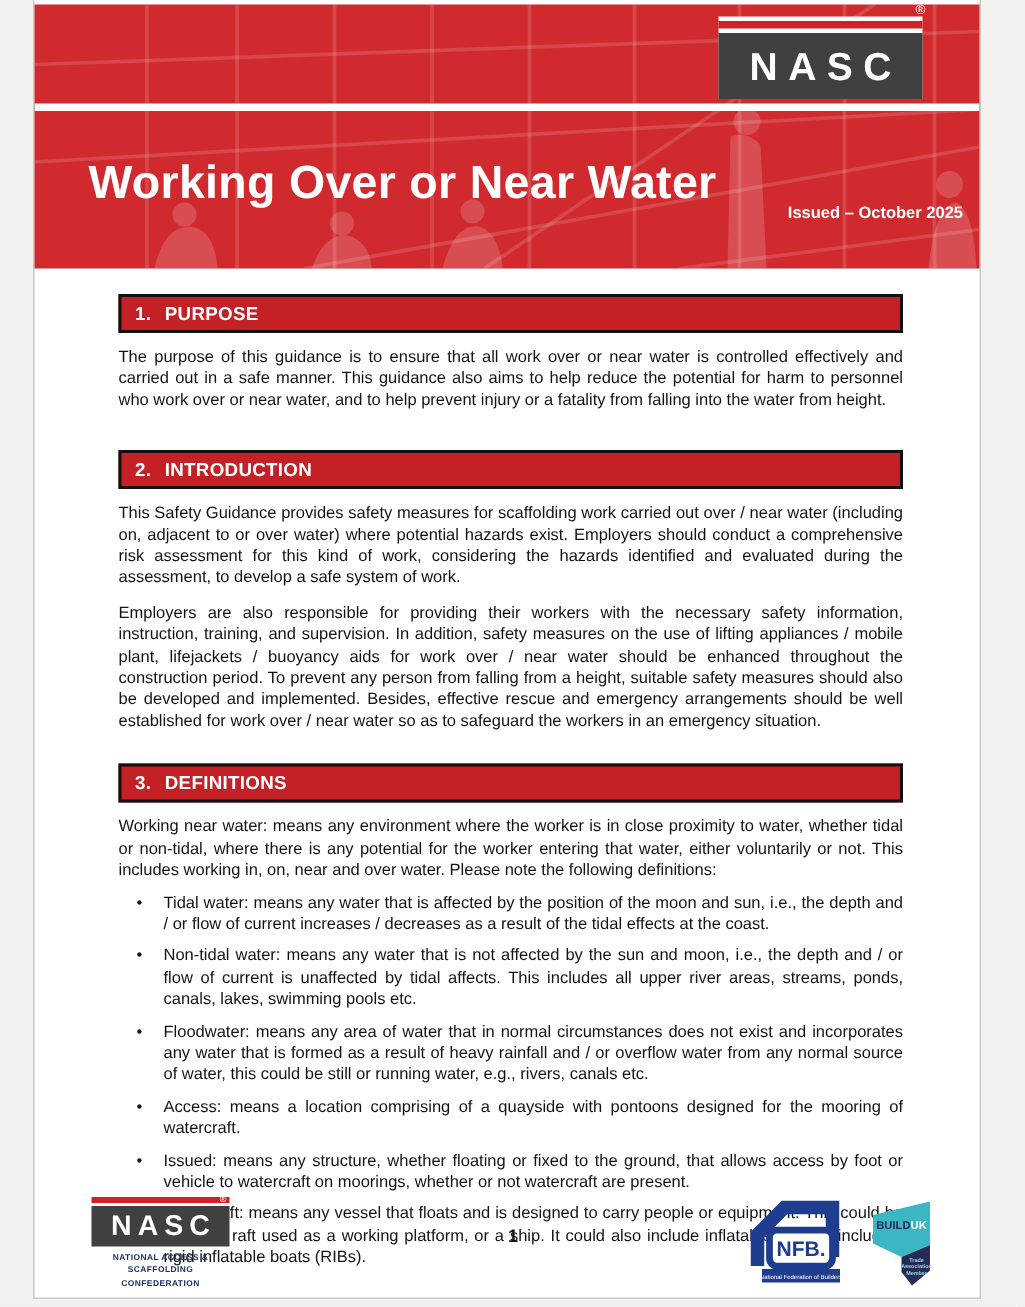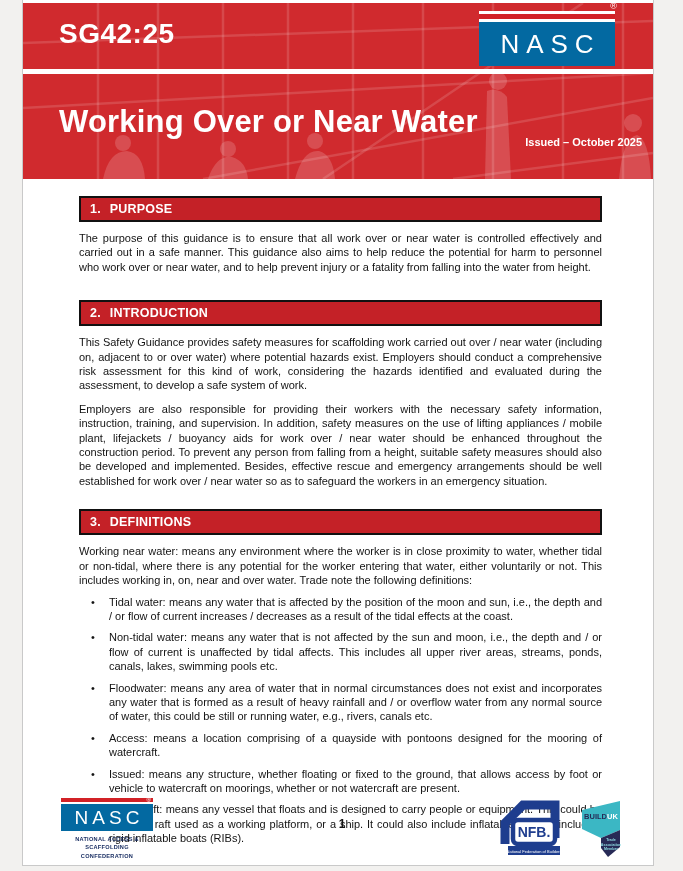--- a/index.html
+++ b/index.html
@@ -45,23 +45,23 @@
   }
   .doc-issued {
     position: absolute; right: 11px; bottom: 9px;
     color: #ffffff; font-size: 11px; font-weight: 700;
   }
 
   
   .nasc-logo { position: relative; background: #ffffff; display: flex; flex-direction: column; }
   .nasc-logo .stripe-red { background: #d22126; }
   .nasc-logo .navy-field {
-    background: #0369a1; flex: 1;
+    background: #404040; flex: 1;
     display: flex; align-items: center; justify-content: center;
-    color: #ffffff; font-weight: 400;
+    color: #ffffff; font-weight: 700;
   }
   .nasc-logo .reg-mark {
     position: absolute; color: #ffffff; font-weight: 400;
   }
   .header-logo { position: absolute; top: 8px; right: 38px; width: 136px; height: 55px; padding-top: 3px; }
   .header-logo .stripe-red { height: 5px; margin-bottom: 3px; }
   .header-logo .navy-field { font-size: 26px; letter-spacing: 7px; padding-left: 7px; }
   .header-logo .reg-mark { top: -10px; right: -2px; font-size: 9px; }
 
   
@@ -148,21 +148,20 @@
         <circle cx="292" cy="138" r="8"></circle>
           <path d="M272 176 q8 -30 24 -28 q14 4 16 28 Z"></path>
         <circle cx="475" cy="78" r="9"></circle>
           <path d="M464 88 q12 -4 20 6 l4 82 l-26 0 Z"></path>
         <circle cx="610" cy="120" r="9"></circle>
           <path d="M596 176 q4 -42 18 -44 q12 4 14 44 Z"></path>
       </g>
     </svg>
 
     <div class="band-top">
-      <div class="doc-code">SG42:25</div>
       <div class="nasc-logo header-logo">
         <span class="reg-mark">®</span>
         <div class="stripe-red"></div>
         <div class="navy-field">NASC</div>
       </div>
     </div>
 
     <div class="band-divider"></div>
 
     <div class="band-title">
@@ -188,21 +187,21 @@
       </div>
       <p class="body-p">This Safety Guidance provides safety measures for scaffolding work carried out over / near water (including on, adjacent to or over water) where potential hazards exist. Employers should conduct a comprehensive risk assessment for this kind of work, considering the hazards identified and evaluated during the assessment, to develop a safe system of work.</p>
       <p class="body-p">Employers are also responsible for providing their workers with the necessary safety information, instruction, training, and supervision. In addition, safety measures on the use of lifting appliances / mobile plant, lifejackets / buoyancy aids for work over / near water should be enhanced throughout the construction period. To prevent any person from falling from a height, suitable safety measures should also be developed and implemented. Besides, effective rescue and emergency arrangements should be well established for work over / near water so as to safeguard the workers in an emergency situation.</p>
     </div>
 
     <div class="sec-3">
       <div class="section-bar">
         <span class="sec-num">3.</span>
         <span class="sec-label">DEFINITIONS</span>
       </div>
-      <p class="body-p">Working near water: means any environment where the worker is in close proximity to water, whether tidal or non-tidal, where there is any potential for the worker entering that water, either voluntarily or not. This includes working in, on, near and over water. Trade note the following definitions:</p>
+      <p class="body-p">Working near water: means any environment where the worker is in close proximity to water, whether tidal or non-tidal, where there is any potential for the worker entering that water, either voluntarily or not. This includes working in, on, near and over water. Please note the following definitions:</p>
 
       <div class="defs">
         <div class="def-item">
           <span class="def-dot">•</span>
           <span class="def-body"><b class="def-term">Tidal water:</b> <span>means any water that is affected by the position of the moon and sun, i.e., the depth and / or flow of current increases / decreases as a result of the tidal effects at the coast.</span></span>
         </div>
         <div class="def-item">
           <span class="def-dot">•</span>
           <span class="def-body"><b class="def-term">Non-tidal water:</b> <span>means any water that is not affected by the sun and moon, i.e., the depth and / or flow of current is unaffected by tidal affects. This includes all upper river areas, streams, ponds, canals, lakes, swimming pools etc.</span></span>
         </div>

